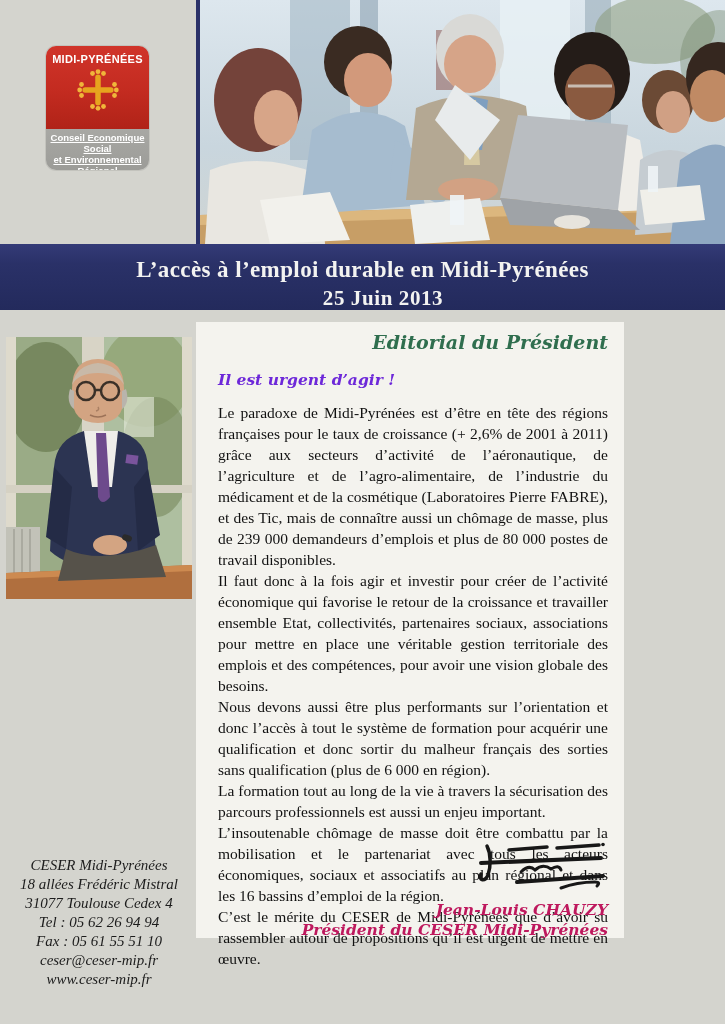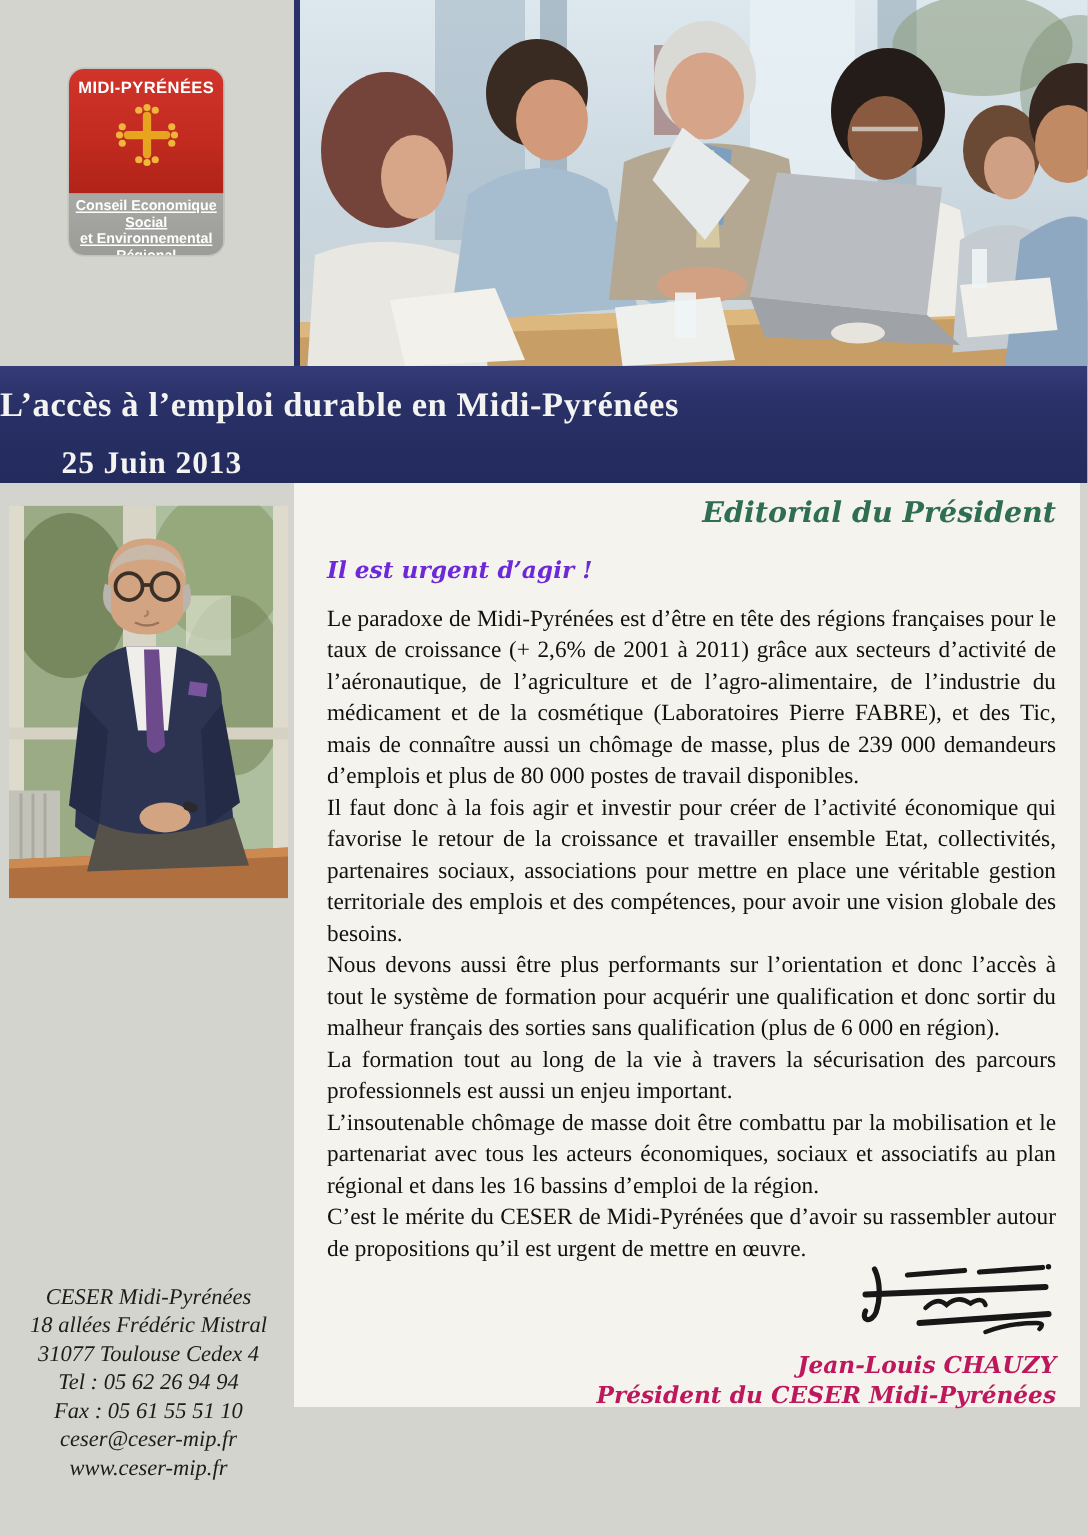--- a/index.html
+++ b/index.html
@@ -43,29 +43,29 @@
   .logo-bottom{
     background:linear-gradient(180deg,#a8a8a4,var(--logo-gray));
     height:41px;padding-top:3px;text-align:center;
   }
   .logo-org{
     font-family:"Liberation Sans", sans-serif;font-weight:bold;
     font-size:9.5px;line-height:11px;color:#fff;text-decoration:underline;
   }
   
   .banner{
-    position:absolute;left:0;top:244px;width:725px;height:78px;
+    position:absolute;left:0;top:244px;width:725px;height:66px;
     background:linear-gradient(180deg,#343b77 0%,var(--banner-navy) 30%,#232a5c 100%);
-    color:#f3f3f1;
+    text-align:center;color:#f3f3f1;
   }
   .banner-title{font-weight:bold;font-size:23px;margin-top:13px;letter-spacing:.4px;}
-  .banner-date{font-weight:bold;font-size:21px;margin-top:13px;letter-spacing:.6px;padding-left:41px;}
+  .banner-date{font-weight:bold;font-size:21px;margin-top:3px;letter-spacing:.6px;padding-left:41px;}
   
   .panel{
-    position:absolute;left:196px;top:322px;width:524px;height:616px;
+    position:absolute;left:196px;top:322px;width:428px;height:616px;
     background:var(--panel-cream);
   }
   .edit-heading{
     font-family:"DejaVu Serif", serif;font-style:italic;font-weight:bold;
     font-size:19px;color:var(--heading-green);
     text-align:right;padding:9px 16px 0 0;
   }
   .sub-heading{
     font-family:"DejaVu Serif", serif;font-style:italic;font-weight:bold;
     font-size:15.5px;color:#6d28d9;

